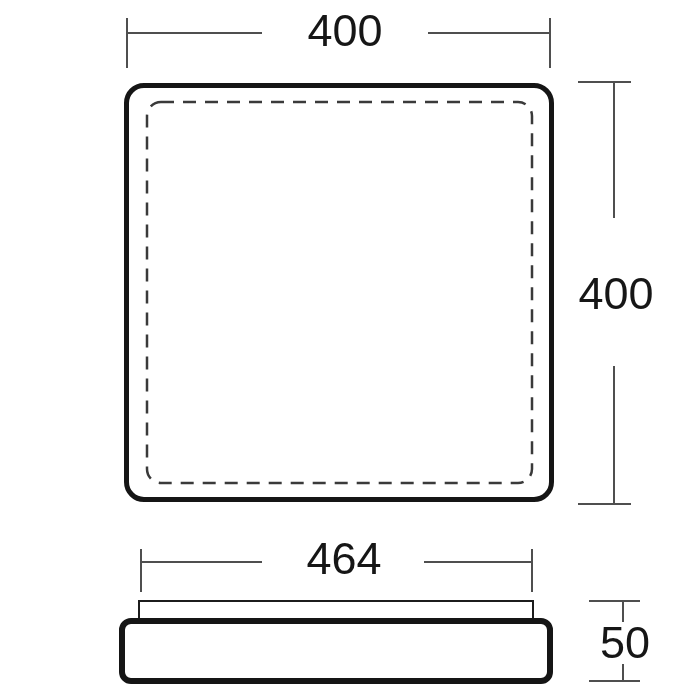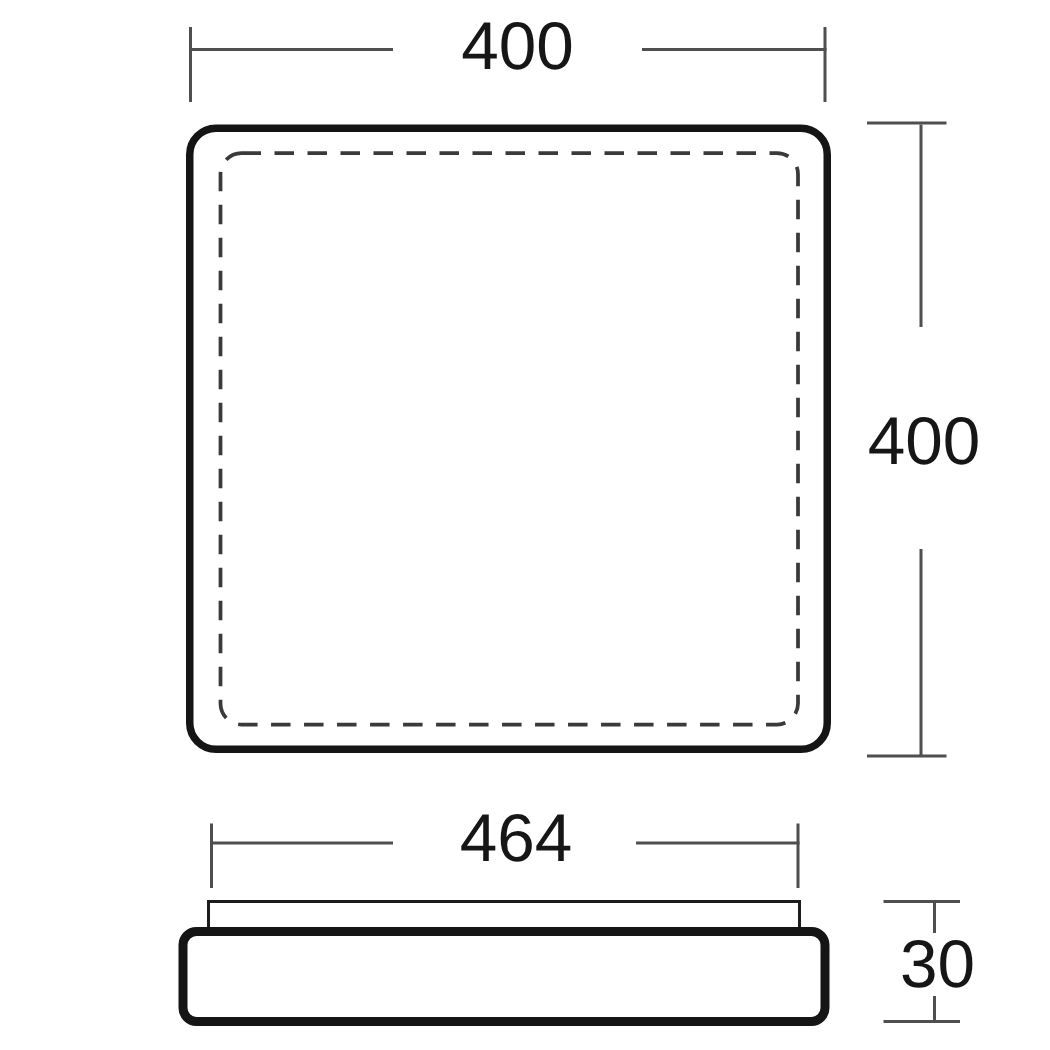--- a/index.html
+++ b/index.html
@@ -106,16 +106,16 @@
     <div class="dline h" style="left:141px; top:561px; width:121px;"></div>
     <div class="dline h" style="left:424px; top:561px; width:109px;"></div>
     <div class="dlabel" style="left:262px; top:536px; width:164px;">464</div>
   </div>
 
   <div>
     <div class="dline h" style="left:589px; top:600px; width:51px;"></div>
     <div class="dline h" style="left:589px; top:680px; width:51px;"></div>
     <div class="dline v" style="left:622px; top:601px; height:21px;"></div>
     <div class="dline v" style="left:622px; top:664px; height:18px;"></div>
-    <div class="dlabel" style="left:590px; top:620px; width:70px;">30</div>
+    <div class="dlabel" style="left:590px; top:620px; width:70px;">50</div>
   </div>
 
 </div>
 
 </body></html>

